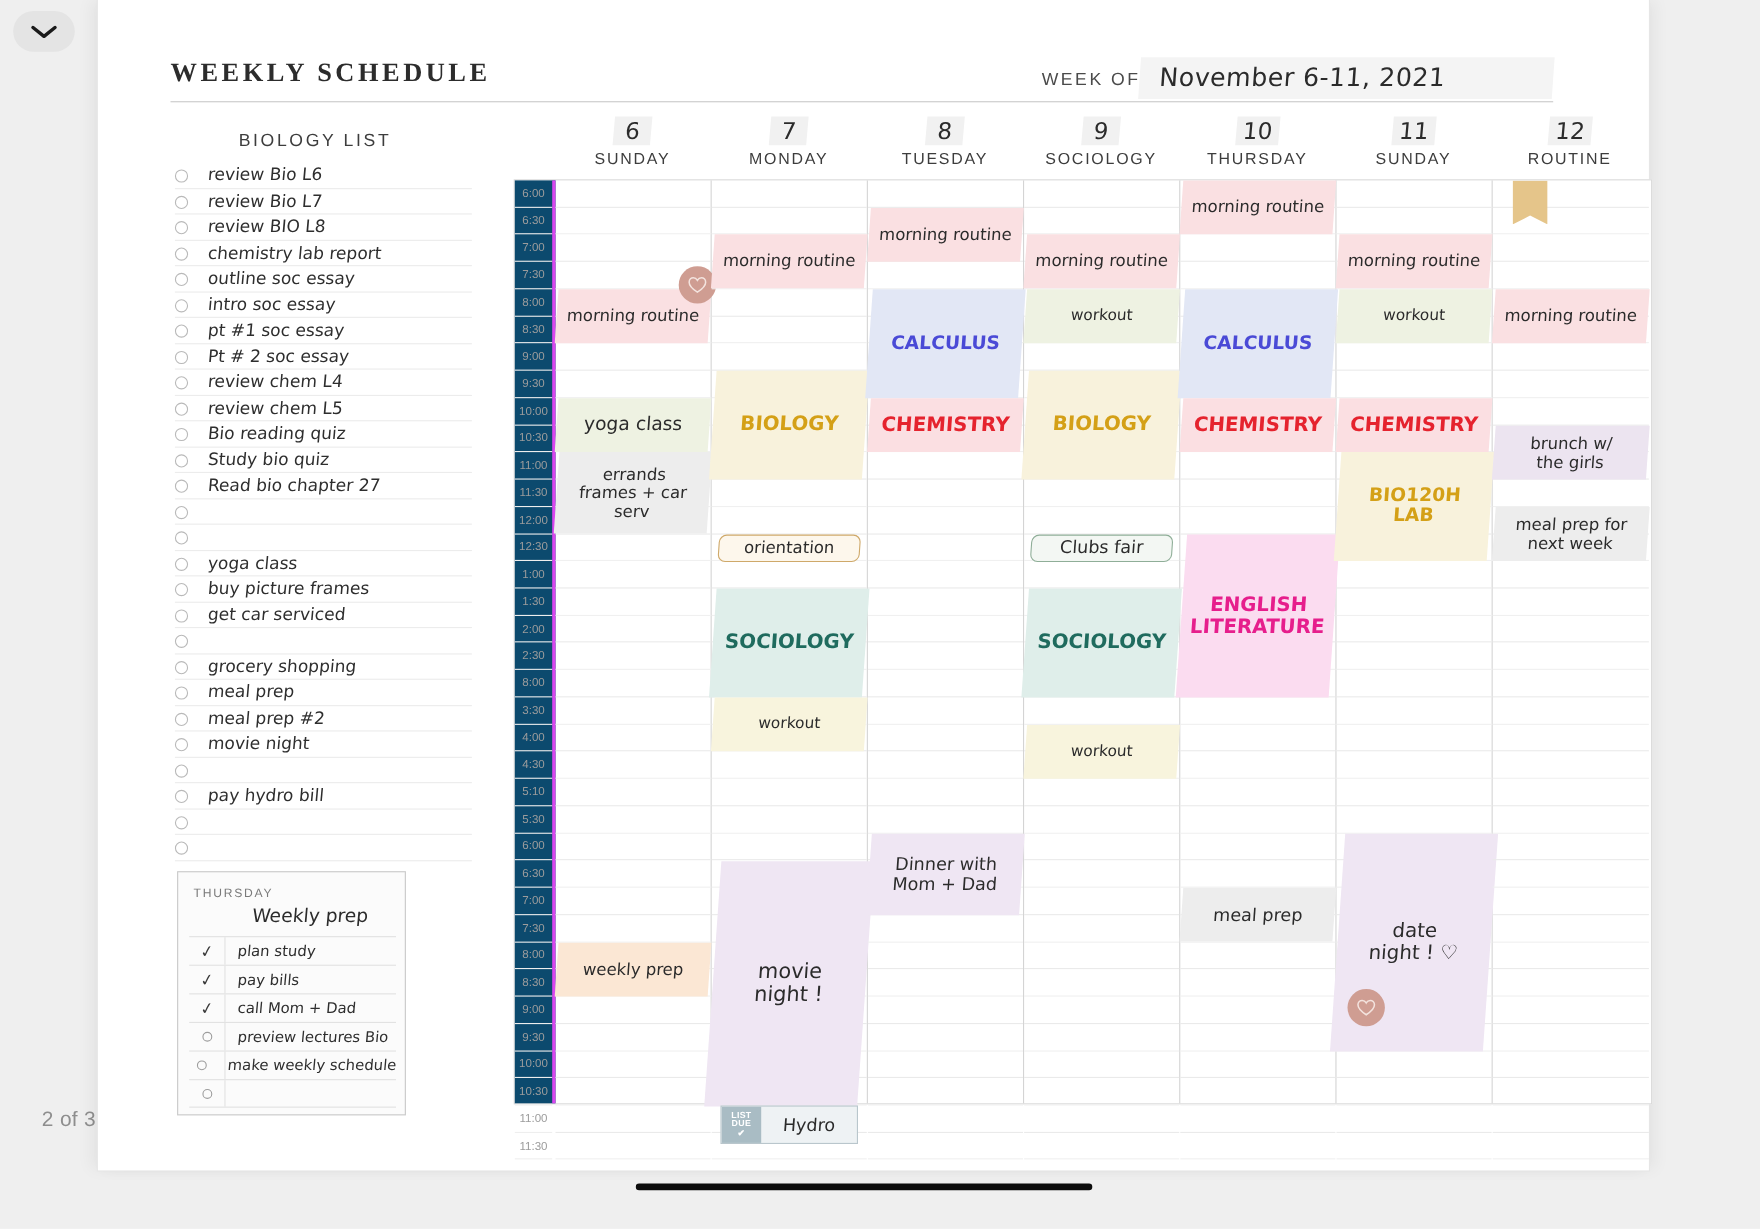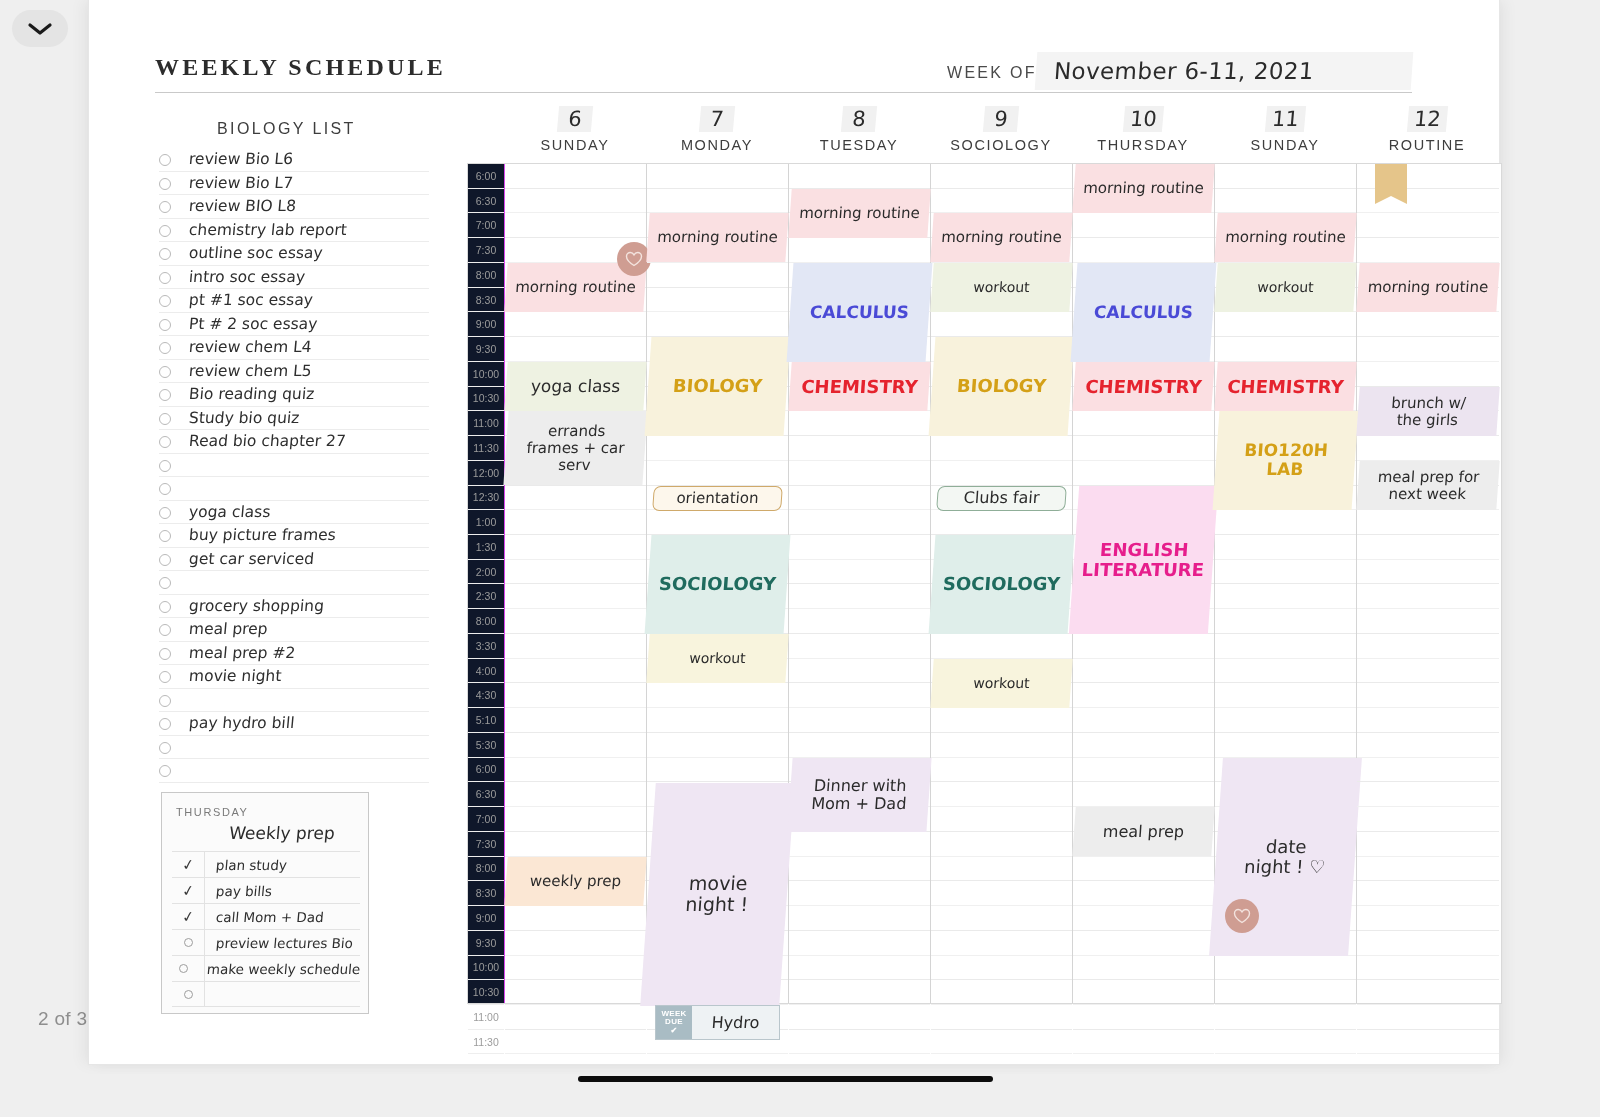--- a/index.html
+++ b/index.html
@@ -135,21 +135,21 @@
   }
 
   #grid {
     position: absolute; top: 57px; left: 0;
     width: 1035px; height: 841px;
     border: 1px solid #d9d9d9;
     background: #fff;
   }
   #time-col {
     position: absolute; left: 0; top: 0; width: 37px; height: 100%;
-    border-right: 1px solid #d946ef; background: #0f172a;
+    border-right: 3px solid #d946ef; background: #0c4a6e;
   }
   .time-cell {
     height: 24.74px; position: relative;
     border-bottom: 1px solid #eeeeee;
     font-size: 10.5px; color: #9c9c9c;
     display: flex; align-items: center; justify-content: center;
   }
   .day-col {
     position: absolute; top: 0; width: 142px; height: 100%;
     border-right: 1px solid #d4d4d4;
@@ -564,21 +564,21 @@
             </div>
             <div class="ev" style="top: 470.06px; height: 49.48px; background: rgb(248, 244, 221); color: rgb(43, 43, 43); font-size: 14px;">
               <span class="t" style="white-space: pre-line;">workout</span>
             </div>
             <div class="ev" style="top: 618.5px; height: 222.66px; background: rgb(239, 230, 243); color: rgb(43, 43, 43); font-size: 19px;">
               <span class="t" style="white-space: pre-line;">movie
 night !</span>
             </div>
             <div class="bill-sticker" style="left: 8px; right: 8px; top: 841.16px; height: 34.636px;">
               <div class="bill-left">
-                <span>WEEK</span>
+                <span>LIST</span>
                 <span>DUE</span>
                 <span>✔</span>
               </div>
               <div class="bill-right">Hydro</div>
             </div>
           </div>
           <div class="day-col" style="left: 321px;">
             <div class="slot hour"></div>
             <div class="slot"></div>
             <div class="slot hour"></div>

